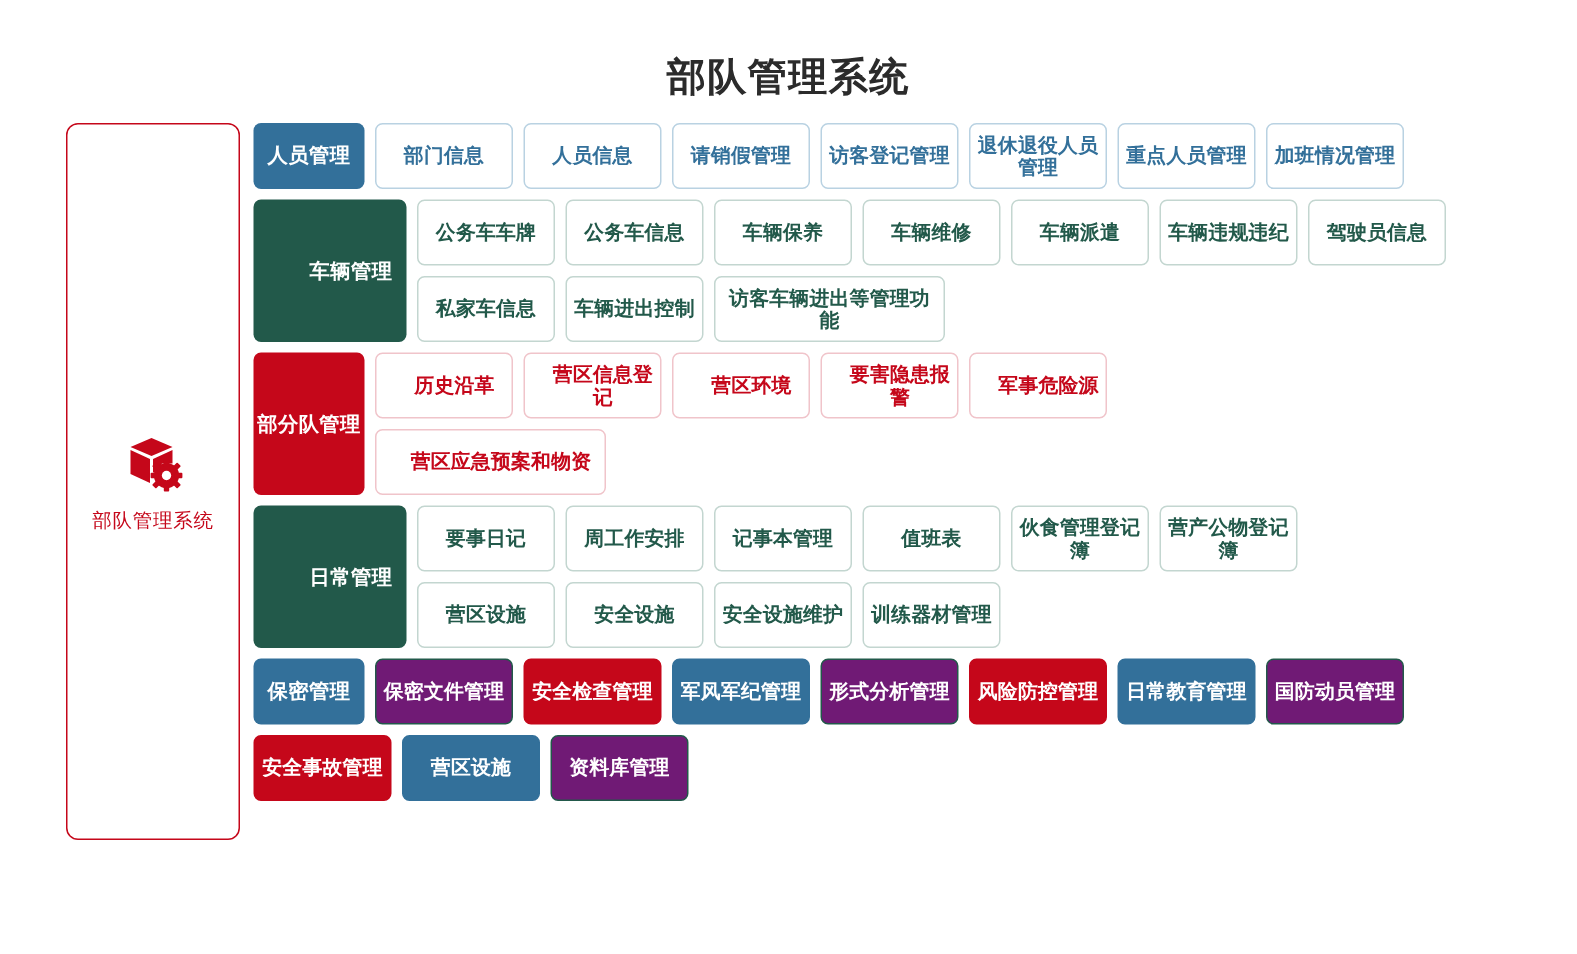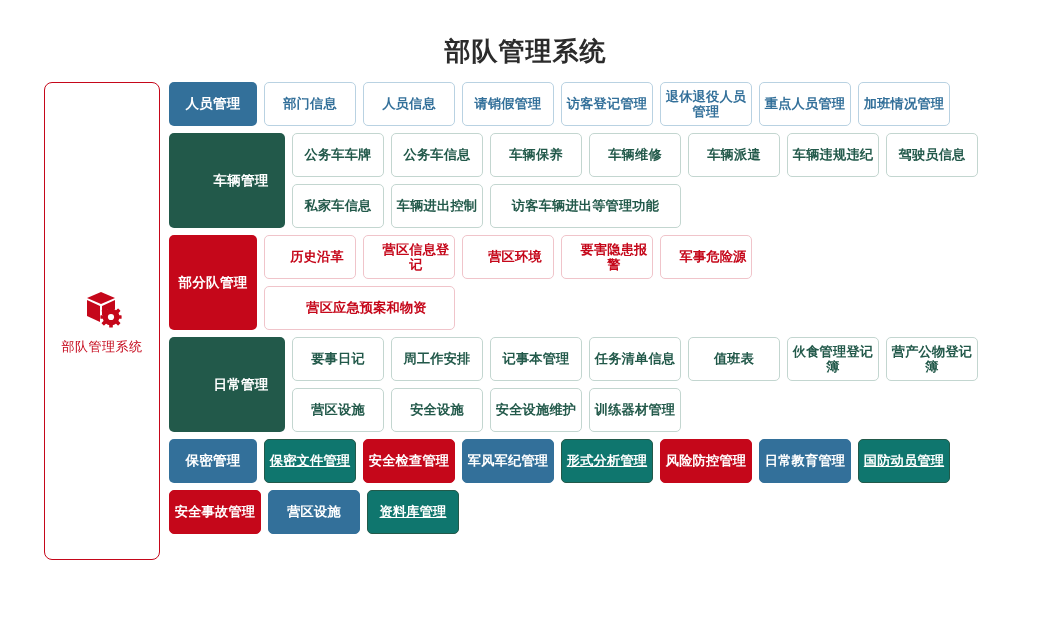--- a/index.html
+++ b/index.html
@@ -71,21 +71,21 @@
     display: flex;
     flex-direction: column;
     gap: 7px;
   }
   .cat-row {
     display: flex;
     align-items: stretch;
     gap: 7px;
   }
   .cat-chip {
-    width: 88px;
+    width: 74px;
     flex: none;
     border-radius: 5px;
     display: flex;
     align-items: center;
     justify-content: center;
     color: #ffffff;
     font-size: 13.5px;
     font-weight: bold;
     letter-spacing: 0.3px;
     text-align: center;
@@ -109,30 +109,30 @@
     align-items: center;
     justify-content: center;
     text-align: center;
     font-size: 13.2px;
     font-weight: bold;
     line-height: 1.18;
     padding: 0 3px;
     background: #ffffff;
     letter-spacing: 0.2px;
   }
-  .item.span2 { width: 191px; }
+  .item.span2 { width: 154px; }
 
   
   .item.o-blue  { border: 1px solid #b9d2e2; color: #33709a; }
   .item.o-green { border: 1px solid #c3d6d0; color: #22594a; }
   .item.o-red   { border: 1px solid #f0c4ca; color: #c5071a; padding-left: 17px; }
 
   
   .item.f-blue  { background: #33709a; color: #ffffff; border: 1px solid #33709a; }
-  .item.f-green { background: #0f766e; color: #ffffff; border: 1px solid #22594a; text-decoration: underline; }
+  .item.f-green { background: #701a75; color: #ffffff; border: 1px solid #22594a; }
   .item.f-red   { background: #c5071a; color: #ffffff; border: 1px solid #c5071a; }
 
   .bg-blue  { background: #33709a; }
   .bg-green { background: #22594a; padding-left: 28px; }
   .bg-red   { background: #c5071a; }
 </style>
 </head>
 <body>
 
 <div class="header">
@@ -217,21 +217,20 @@
           </div>
         </div>
       </div>
       <div class="cat-row">
         <div class="cat-chip bg-green">日常管理</div>
         <div class="items-wrap">
           <div class="items-line">
             <div class="item o-green">要事日记</div>
             <div class="item o-green">周工作安排</div>
             <div class="item o-green">记事本管理</div>
-            <div class="item o-green">任务清单信息</div>
             <div class="item o-green">值班表</div>
             <div class="item o-green">伙食管理登记簿</div>
             <div class="item o-green">营产公物登记簿</div>
           </div>
           <div class="items-line">
             <div class="item o-green">营区设施</div>
             <div class="item o-green">安全设施</div>
             <div class="item o-green">安全设施维护</div>
             <div class="item o-green">训练器材管理</div>
           </div>

